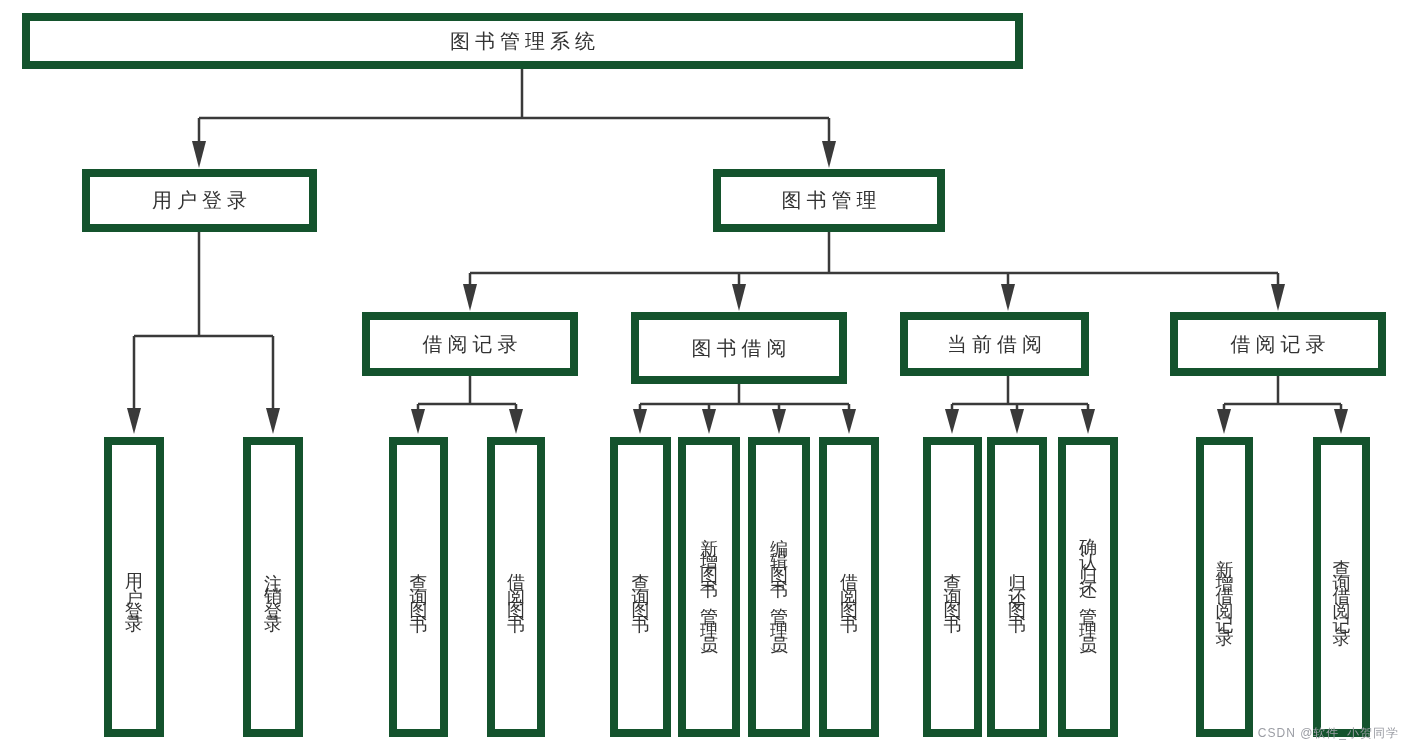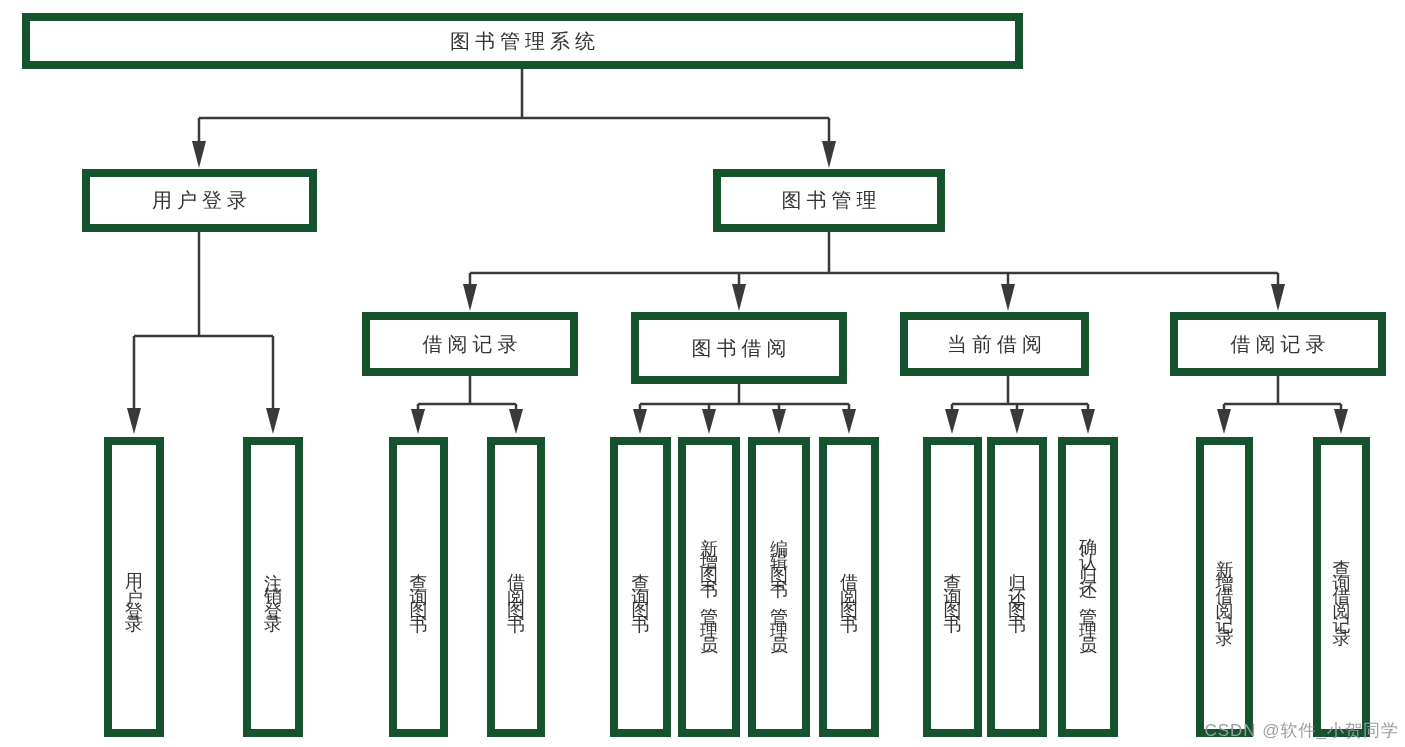--- a/index.html
+++ b/index.html
@@ -15,21 +15,21 @@
     display:flex; align-items:center; justify-content:center;
     color:#333333; z-index:2; text-align:center;
   }
   .h { font-size:20px; letter-spacing:5px; padding-left:5px; white-space:nowrap; }
   .v {
     writing-mode:vertical-rl; text-orientation:mixed;
     font-size:18px; letter-spacing:14px; line-height:1;
   }
   .watermark {
     position:absolute; right:6px; bottom:5px; z-index:3;
-    color:#9b9da4; font-size:17px; letter-spacing:1px; white-space:nowrap;
+    color:#9b9da4; font-size:12px; letter-spacing:1px; white-space:nowrap;
   }
   path.link { stroke:#3a3a3a; stroke-width:2.5; fill:none; }
   polygon.arrow { fill:#3a3a3a; stroke:none; }
 </style>
 </head>
 <body>
 
 <div id="stage">
 
   <svg id="connectors" width="1405" height="747" viewBox="0 0 1405 747">

